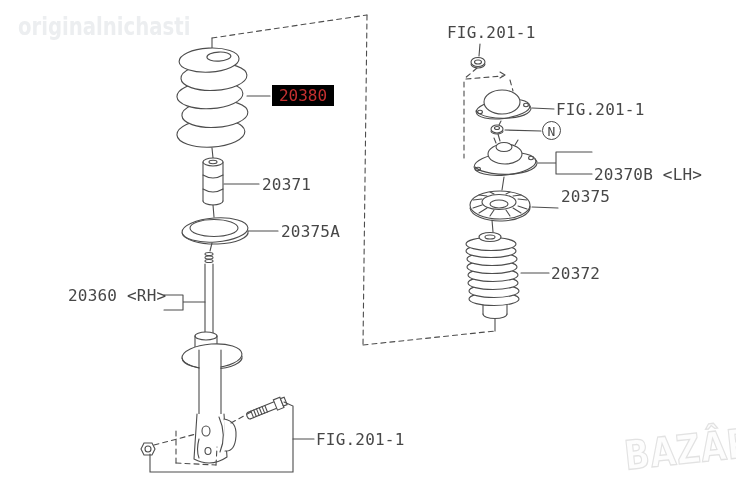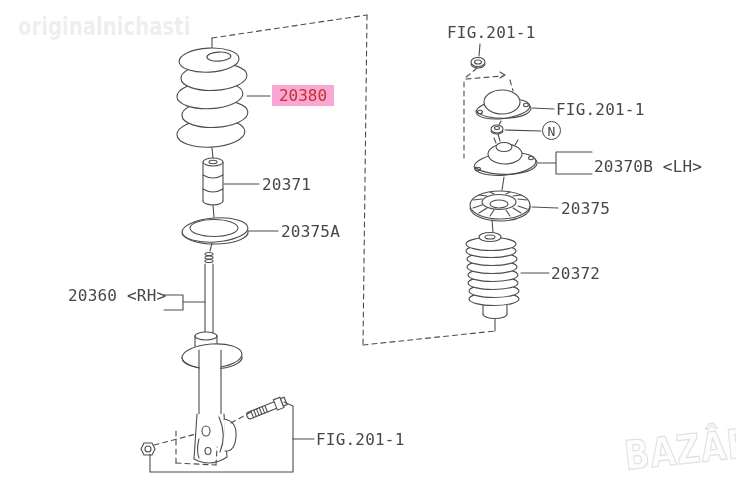--- a/index.html
+++ b/index.html
@@ -1,21 +1,21 @@
 <!DOCTYPE html>
 <html><head>
 <meta charset="utf-8">
 <style>
   html,body{margin:0;padding:0;background:#fff;}
   .canvas{position:relative;width:736px;height:484px;background:#ffffff;overflow:hidden;
           font-family:"DejaVu Sans Mono",monospace;}
   .canvas svg{position:absolute;left:0;top:0;}
   .lbl{position:absolute;font:16px/18px "DejaVu Sans Mono",monospace;color:#474747;
        letter-spacing:0.2px;white-space:pre;}
-  .hl{position:absolute;left:272px;top:85px;width:62px;height:21px;background:#f9a8d4;
+  .hl{position:absolute;left:272px;top:85px;width:62px;height:21px;background:#000000;
       color:#c53030;text-align:center;font:16px/21px "DejaVu Sans Mono",monospace;cursor:pointer;}
   .ncircle{position:absolute;left:542px;top:121px;width:19px;height:19px;border:1.4px solid #474747;
       border-radius:50%;text-align:center;font:13px/19px "DejaVu Sans Mono",monospace;color:#474747;box-sizing:border-box;}
   .wm{position:absolute;left:18px;top:13px;font-family:"DejaVu Sans",sans-serif;font-weight:bold;
       font-size:24px;color:#eceef0;transform:scaleX(.82);transform-origin:left top;}
   .logo{position:absolute;left:610px;top:426px;font-family:"DejaVu Sans",sans-serif;font-weight:bold;
       font-size:40px;color:#fdfdfd;-webkit-text-stroke:1.3px #e2e2e2;letter-spacing:1px;
       transform:rotate(-6deg) scaleX(.82);transform-origin:center;}
 </style>
 </head>
@@ -186,19 +186,19 @@
     </g>
   </svg>
 
   <div class="lbl" style="left:447px;top:24px">FIG.201-1</div>
   <div class="hl">20380</div>
   <div class="lbl" style="left:262px;top:176px">20371</div>
   <div class="lbl" style="left:281px;top:223px">20375A</div>
   <div class="lbl" style="left:68px;top:287px">20360 &lt;RH&gt;</div>
   <div class="lbl" style="left:556px;top:101px">FIG.201-1</div>
   <div class="ncircle">N</div>
-  <div class="lbl" style="left:594px;top:158px">20370B &lt;LH&gt;</div>
-  <div class="lbl" style="left:561px;top:200px">20375</div>
+  <div class="lbl" style="left:594px;top:166px">20370B &lt;LH&gt;</div>
+  <div class="lbl" style="left:561px;top:188px">20375</div>
   <div class="lbl" style="left:551px;top:265px">20372</div>
   <div class="lbl" style="left:316px;top:431px">FIG.201-1</div>
 
   <div class="logo">BAZÂR</div>
 </div>
 
 </body></html>

